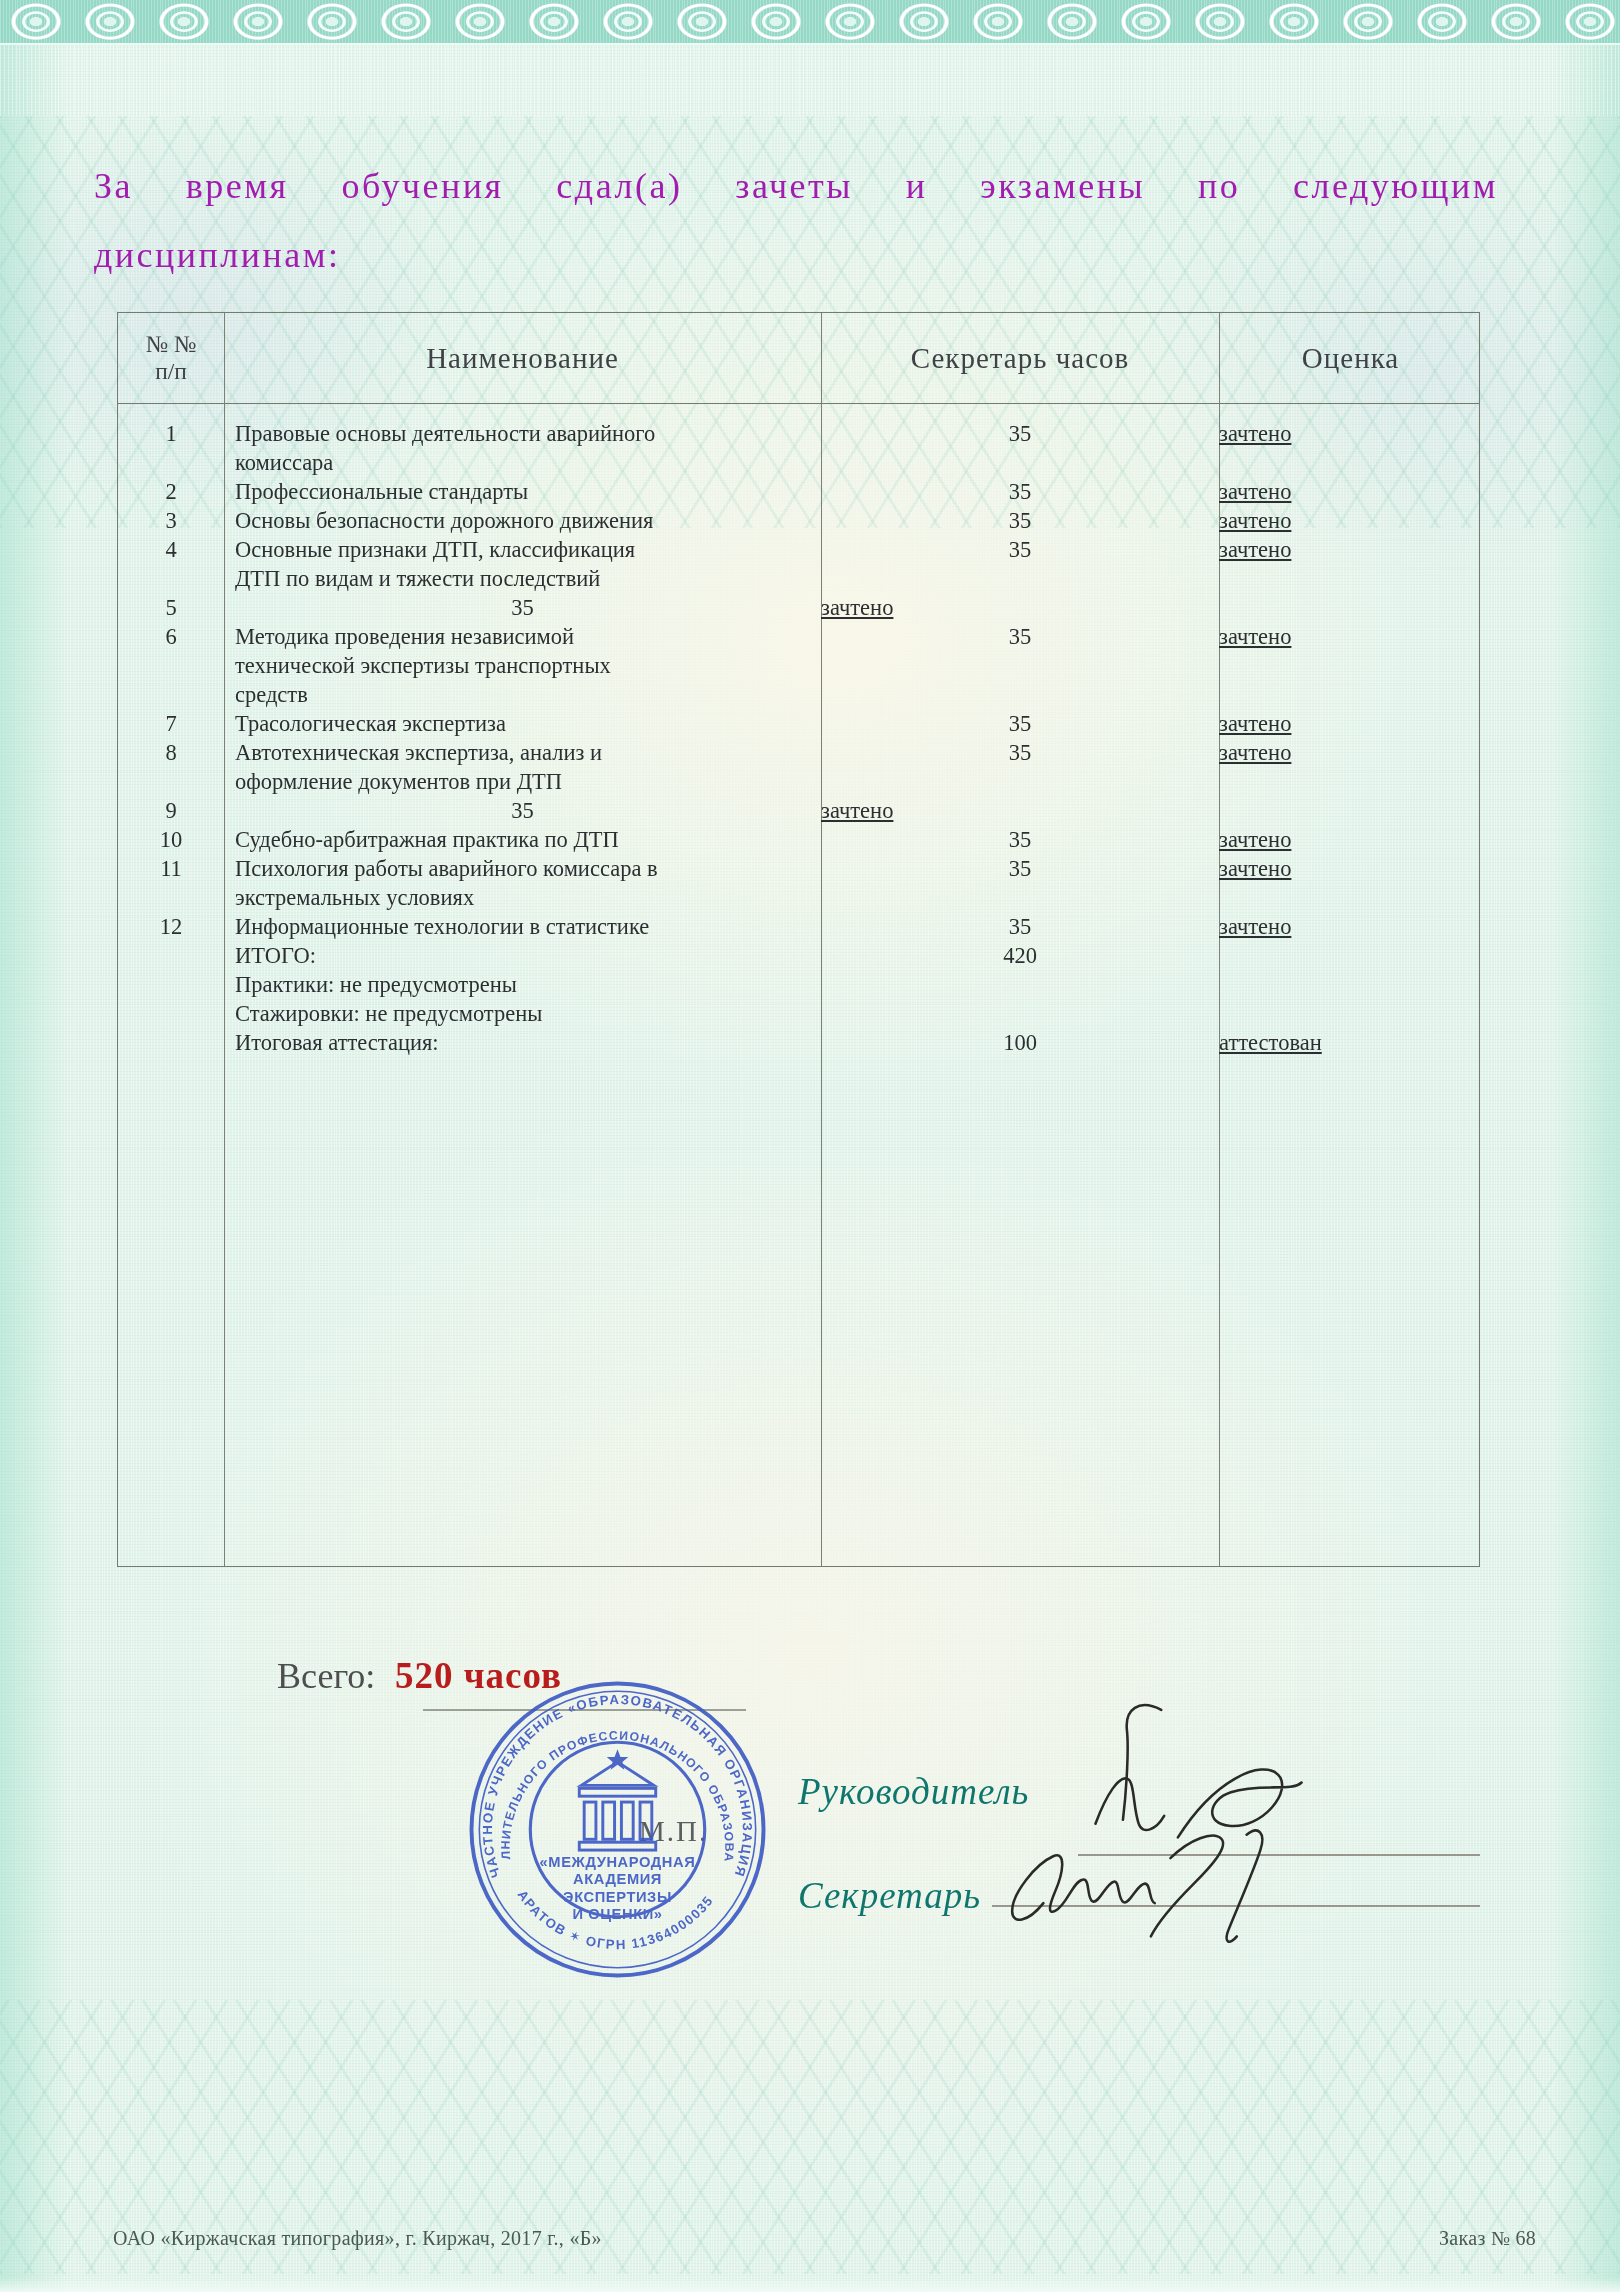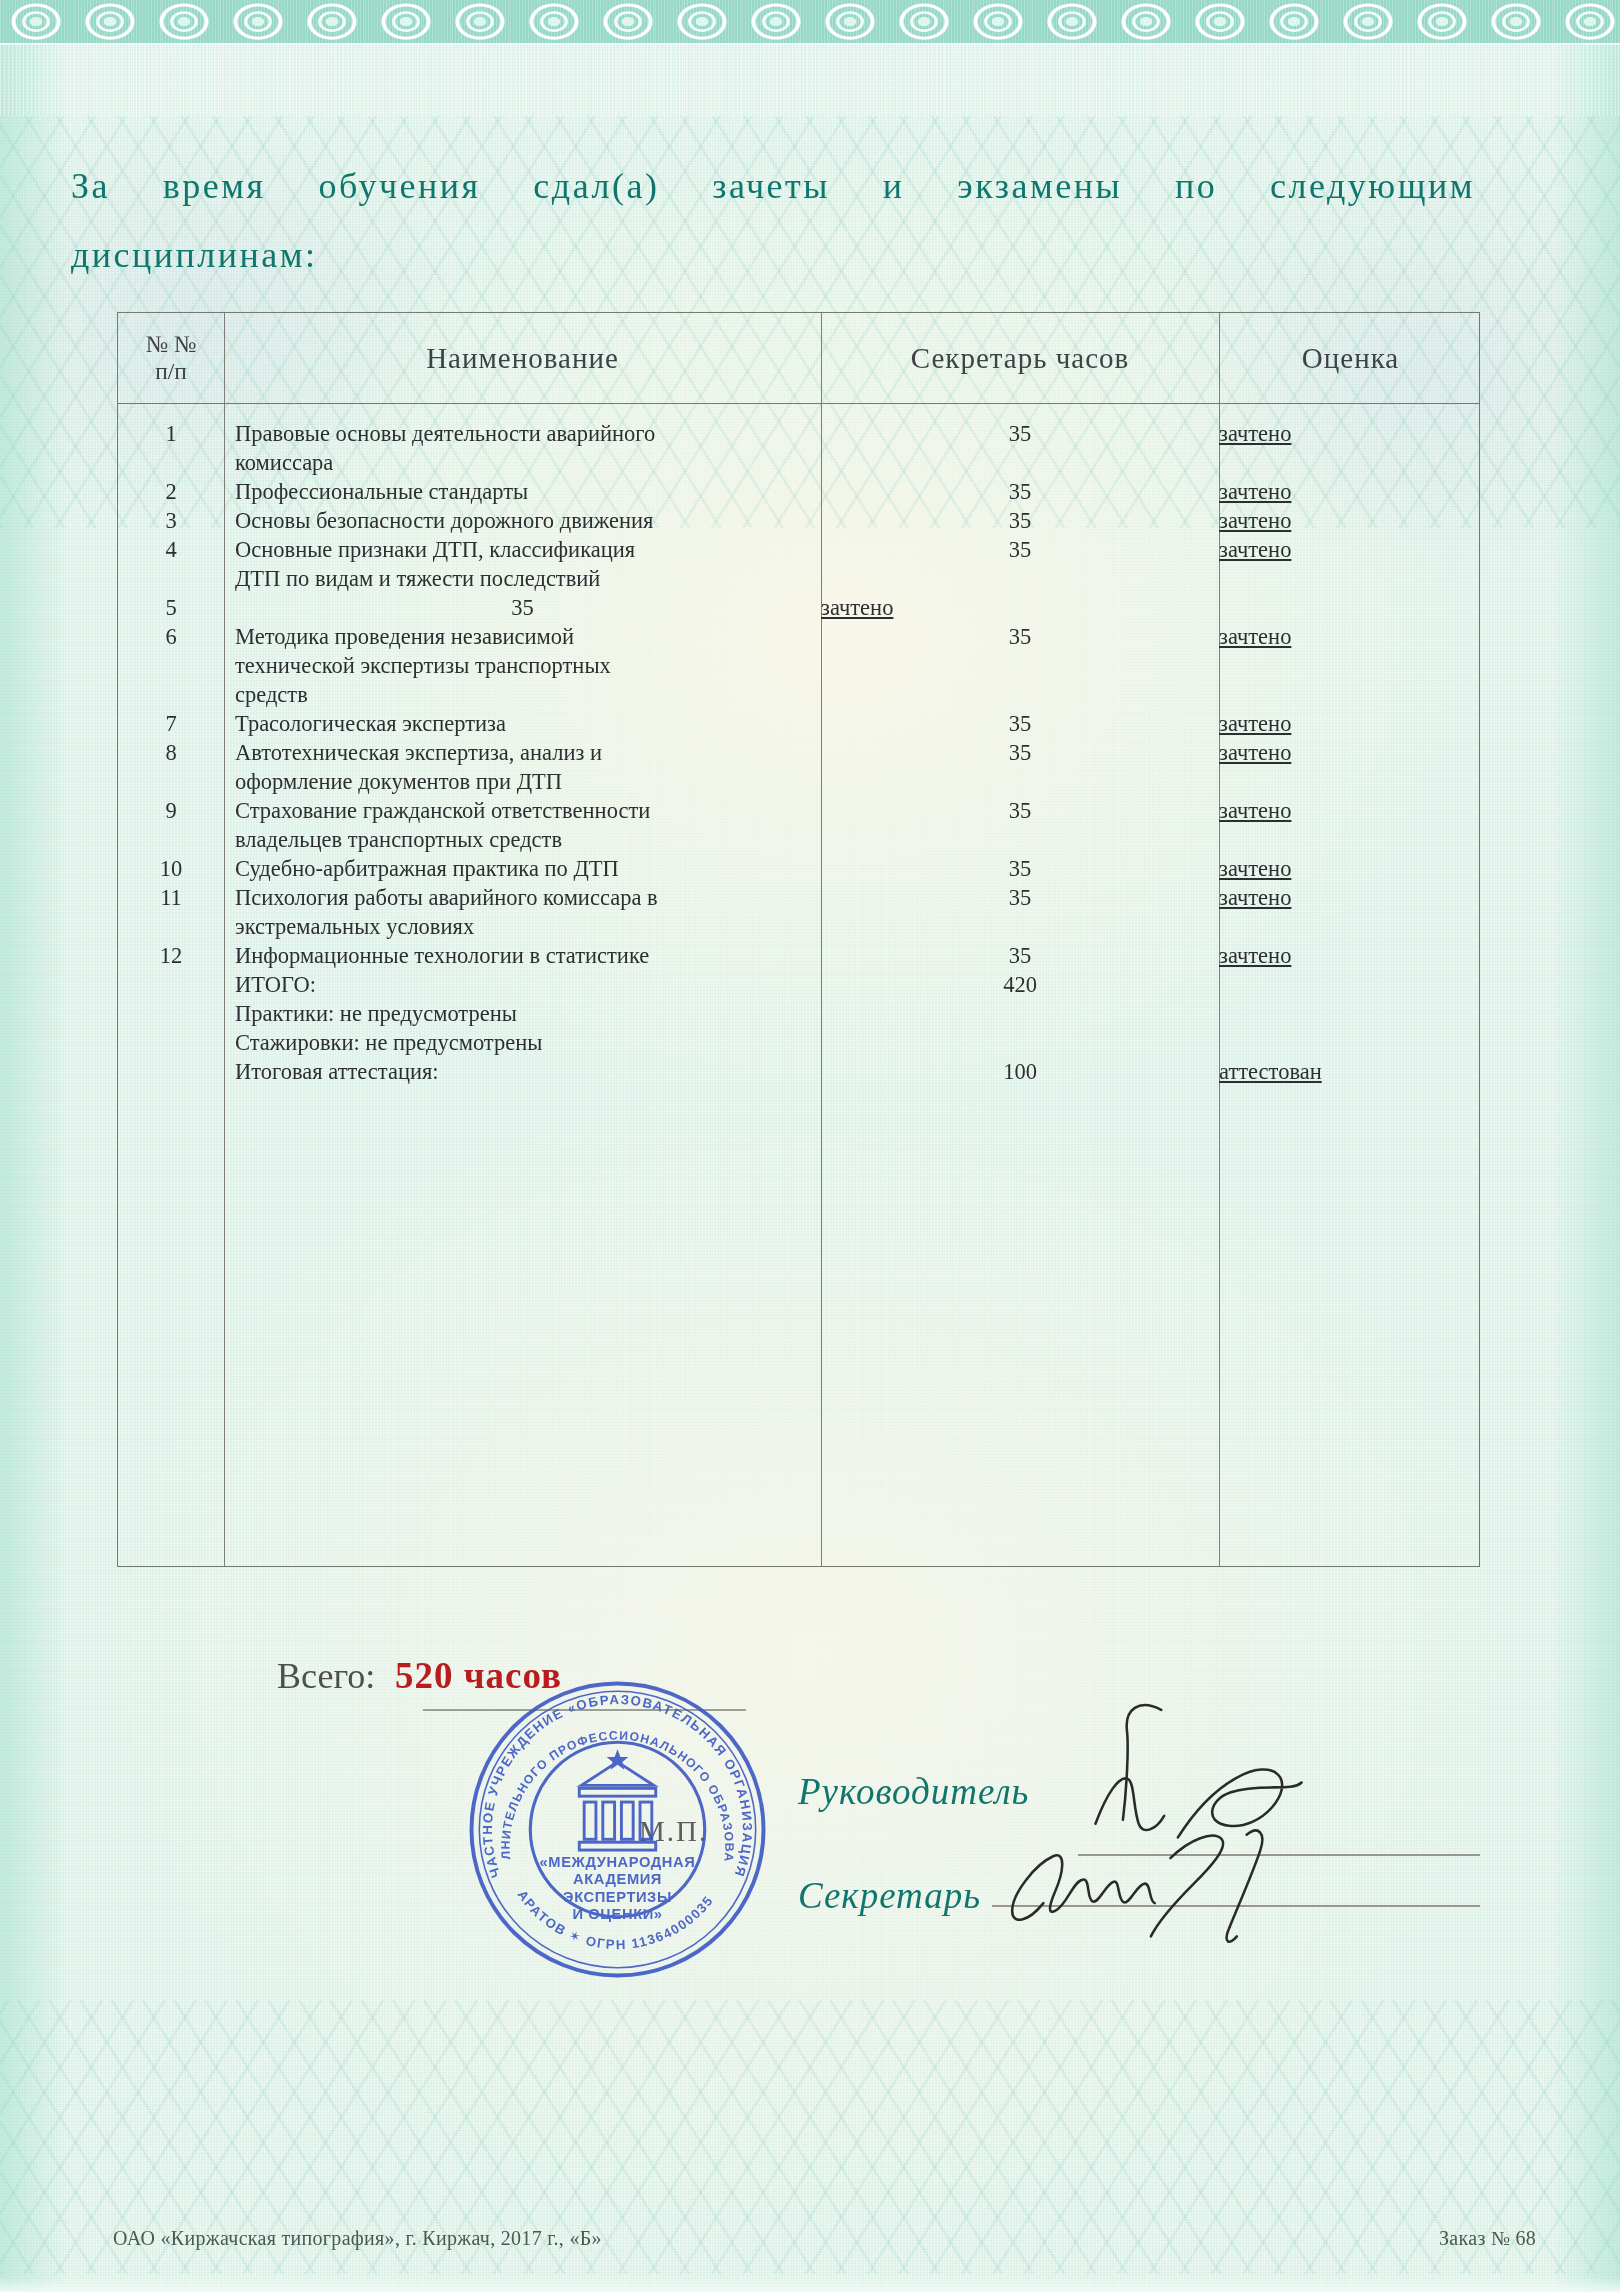--- a/index.html
+++ b/index.html
@@ -37,21 +37,21 @@
   .wm{
     background-image:
       repeating-linear-gradient(58deg, rgba(126,198,177,.15) 0 2.9px, rgba(126,198,177,0) 2.9px 26.5px),
       repeating-linear-gradient(-58deg, rgba(126,198,177,.15) 0 2.9px, rgba(126,198,177,0) 2.9px 26.5px);
   }
   .wm-top{top:116px;left:0;right:0;height:412px;}
   .wm-bottom{top:2000px;left:0;right:0;height:274px;}
   .bottom-strip{bottom:0;left:0;right:0;height:15.7px;background:linear-gradient(rgba(234,250,242,0),#f0fbf5);}
 
   
-  .heading{left:71px;top:165px;width:1404px;color:#0f766e;}
+  .heading{left:94px;top:165px;width:1404px;color:#a21caf;}
   .heading .l1{font-size:36px;letter-spacing:2.5px;word-spacing:5.9px;text-align:justify;text-align-last:justify;}
   .heading .l2{font-size:36px;letter-spacing:2.5px;margin-top:27.4px;}
 
   
   .table{left:117px;top:312px;width:1363px;height:1255px;border:1px solid #757a6e;box-sizing:border-box;}
   .vline{position:absolute;top:0;bottom:0;width:1px;background:#7c8076;}
   .vline.v1{left:106px;} .vline.v2{left:703px;} .vline.v3{left:1101px;}
   .thead{position:absolute;top:0;left:0;right:0;height:90px;border-bottom:1px solid #757a6e;
          display:grid;grid-template-columns:106px 597px 398px 263px;align-items:center;color:#3e4145;}
   .thead .h{ text-align:center;font-size:29px;letter-spacing:1px;}
@@ -176,22 +176,20 @@
   <div class="trow">
     <div class="num">8</div>
     <div class="name">Автотехническая экспертиза, анализ и
 оформление документов при ДТП</div>
     <div class="hours">35</div>
     <div class="grade">зачтено</div>
   </div>
 
   <div class="trow">
     <div class="num">9</div>
-    <div class="name">Страхование гражданской ответственности
-владельцев транспортных средств</div>
     <div class="hours">35</div>
     <div class="grade">зачтено</div>
   </div>
 
   <div class="trow">
     <div class="num">10</div>
     <div class="name">Судебно-арбитражная практика по ДТП</div>
     <div class="hours">35</div>
     <div class="grade">зачтено</div>
   </div>

